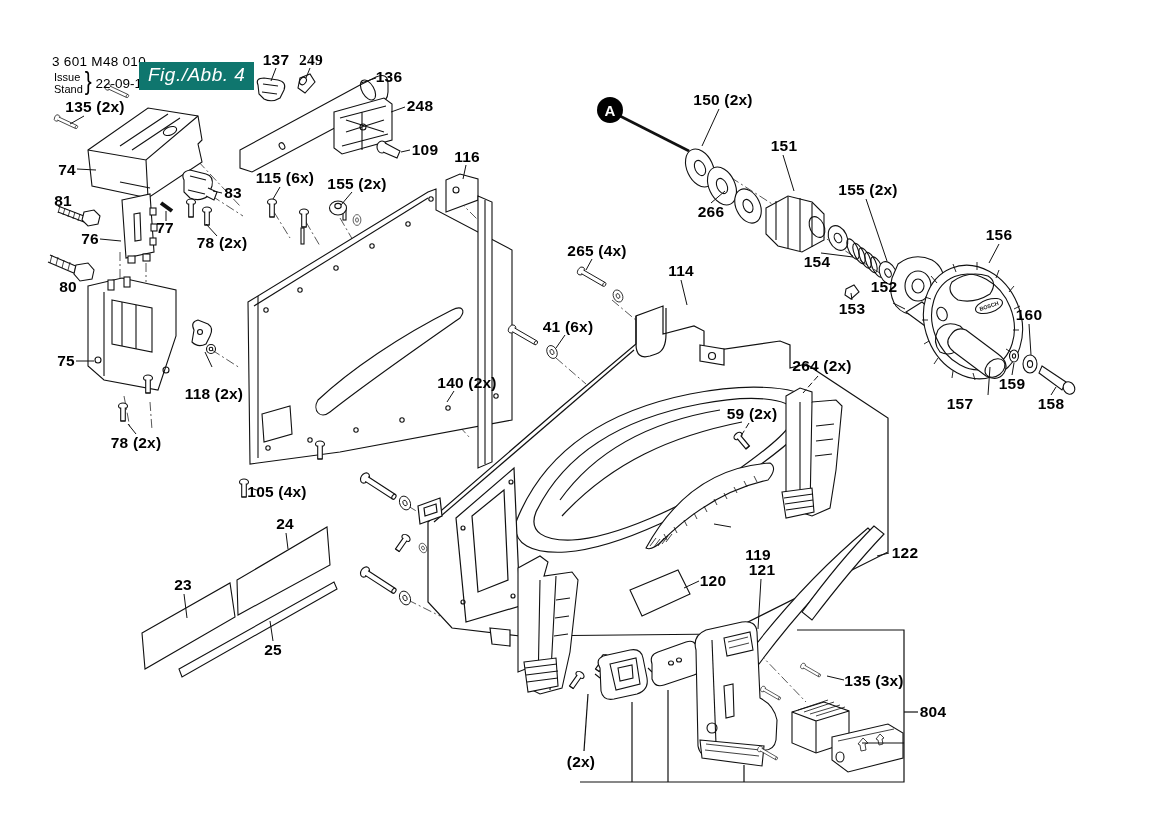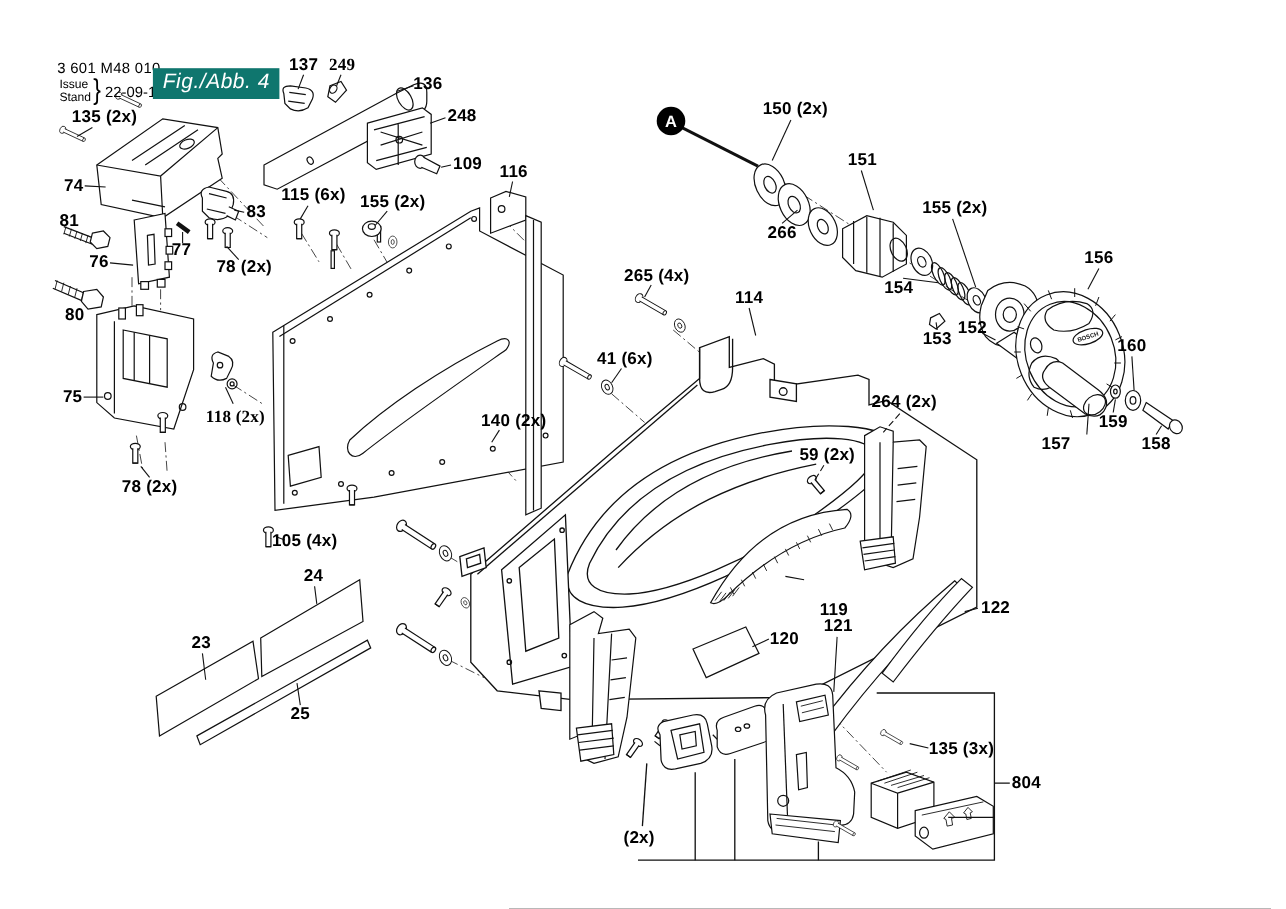--- a/index.html
+++ b/index.html
@@ -455,21 +455,21 @@
   <div>
       <div class="part-label" style="left: 95px; top: 107px;">135 (2x)</div>
       <div class="part-label" style="left: 67px; top: 170px;">74</div>
       <div class="part-label" style="left: 63px; top: 201px;">81</div>
       <div class="part-label" style="left: 90px; top: 239px;">76</div>
       <div class="part-label" style="left: 165px; top: 228px;">77</div>
       <div class="part-label" style="left: 233px; top: 193px;">83</div>
       <div class="part-label" style="left: 222px; top: 243px;">78 (2x)</div>
       <div class="part-label" style="left: 68px; top: 287px;">80</div>
       <div class="part-label" style="left: 66px; top: 361px;">75</div>
-      <div class="part-label" style="left: 214px; top: 380px; font-family: Liberation Serif, serif;">118 (2x)</div>
+      <div class="part-label" style="left: 214px; top: 394px;">118 (2x)</div>
       <div class="part-label" style="left: 136px; top: 443px;">78 (2x)</div>
       <div class="part-label" style="left: 276px; top: 60px;">137</div>
       <div class="part-label" style="left: 311px; top: 60px; font-family: Liberation Serif, serif;">249</div>
       <div class="part-label" style="left: 389px; top: 77px;">136</div>
       <div class="part-label" style="left: 420px; top: 106px;">248</div>
       <div class="part-label" style="left: 425px; top: 150px;">109</div>
       <div class="part-label" style="left: 467px; top: 157px;">116</div>
       <div class="part-label" style="left: 285px; top: 178px;">115 (6x)</div>
       <div class="part-label" style="left: 357px; top: 184px;">155 (2x)</div>
       <div class="part-label" style="left: 597px; top: 251px;">265 (4x)</div>
@@ -479,21 +479,21 @@
       <div class="part-label" style="left: 277px; top: 492px;">105 (4x)</div>
       <div class="part-label" style="left: 285px; top: 524px;">24</div>
       <div class="part-label" style="left: 183px; top: 585px;">23</div>
       <div class="part-label" style="left: 273px; top: 650px;">25</div>
       <div class="part-label" style="left: 723px; top: 100px;">150 (2x)</div>
       <div class="part-label" style="left: 784px; top: 146px;">151</div>
       <div class="part-label" style="left: 711px; top: 212px;">266</div>
       <div class="part-label" style="left: 868px; top: 190px;">155 (2x)</div>
       <div class="part-label" style="left: 817px; top: 262px;">154</div>
       <div class="part-label" style="left: 852px; top: 309px;">153</div>
-      <div class="part-label" style="left: 884px; top: 299px;">152</div>
+      <div class="part-label" style="left: 884px; top: 287px;">152</div>
       <div class="part-label" style="left: 999px; top: 235px;">156</div>
       <div class="part-label" style="left: 1029px; top: 315px;">160</div>
       <div class="part-label" style="left: 1012px; top: 384px;">159</div>
       <div class="part-label" style="left: 928px; top: 404px; margin-left: 32px;">157</div>
       <div class="part-label" style="left: 1051px; top: 404px;">158</div>
       <div class="part-label" style="left: 822px; top: 366px;">264 (2x)</div>
       <div class="part-label" style="left: 752px; top: 414px;">59 (2x)</div>
       <div class="part-label" style="left: 758px; top: 526px; margin-top: 29px;">119</div>
       <div class="part-label" style="left: 713px; top: 581px;">120</div>
       <div class="part-label" style="left: 762px; top: 570px;">121</div>

